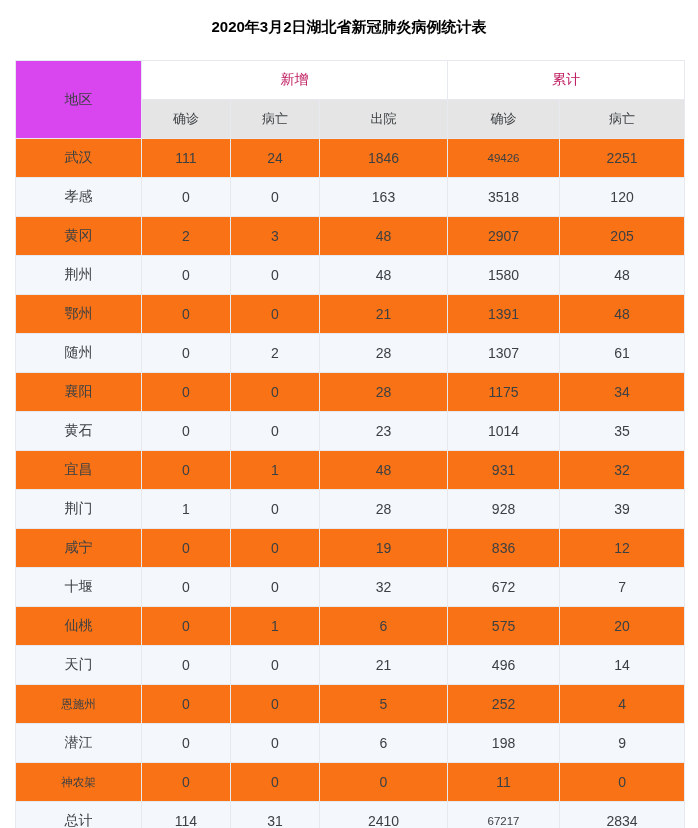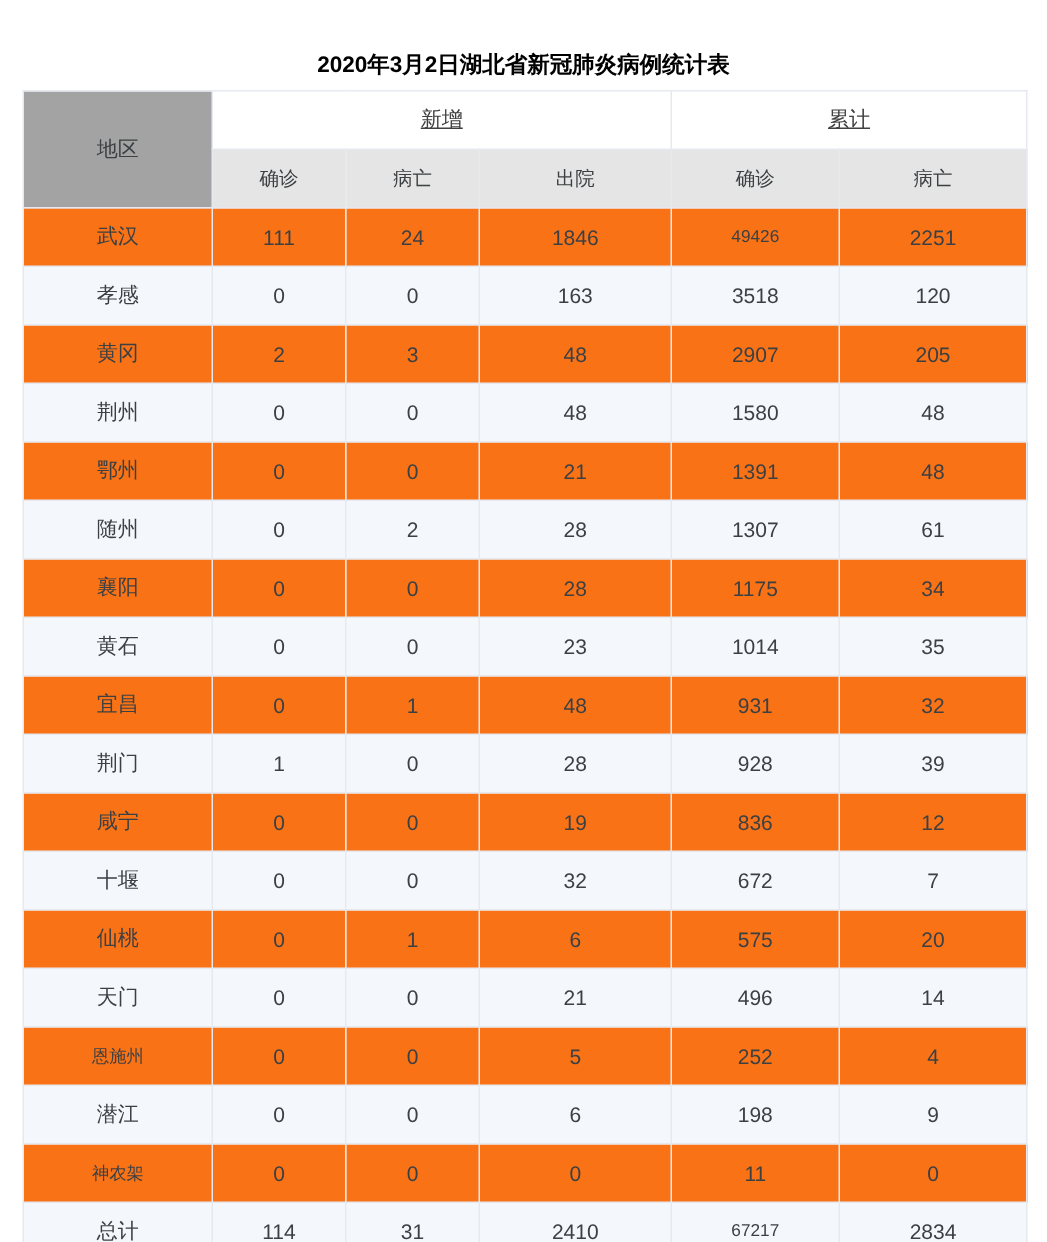--- a/index.html
+++ b/index.html
@@ -19,21 +19,21 @@
     width: 698px;
     height: 828px;
     box-sizing: border-box;
   }
   .title {
     text-align: center;
     font-size: 15px;
     font-weight: bold;
     color: #000000;
     letter-spacing: 0px;
-    padding-top: 34px;
+    padding-top: 17px;
     padding-bottom: 0;
     line-height: 20px;
   }
   .table-wrap {
     position: absolute;
     left: 15px;
     top: 60px;
     width: 669px;
   }
   table.stat {
@@ -57,25 +57,24 @@
   col.c-n1 { width: 89px; }
   col.c-n2 { width: 89px; }
   col.c-n3 { width: 128px; }
   col.c-t1 { width: 112px; }
   col.c-t2 { width: 125px; }
 
   thead th.group {
     height: 38px;
     background: #ffffff;
     font-size: 14px;
-    color: #404040;
-    text-decoration: underline;
+    color: #be185d;
   }
   thead th.region-head {
-    background: #a3a3a3;
+    background: #d946ef;
     font-size: 14px;
     color: #3c4043;
   }
   thead th.sub {
     height: 38px;
     background: #e5e5e5;
     font-size: 13px;
     color: #3c4043;
   }
   tbody tr {

